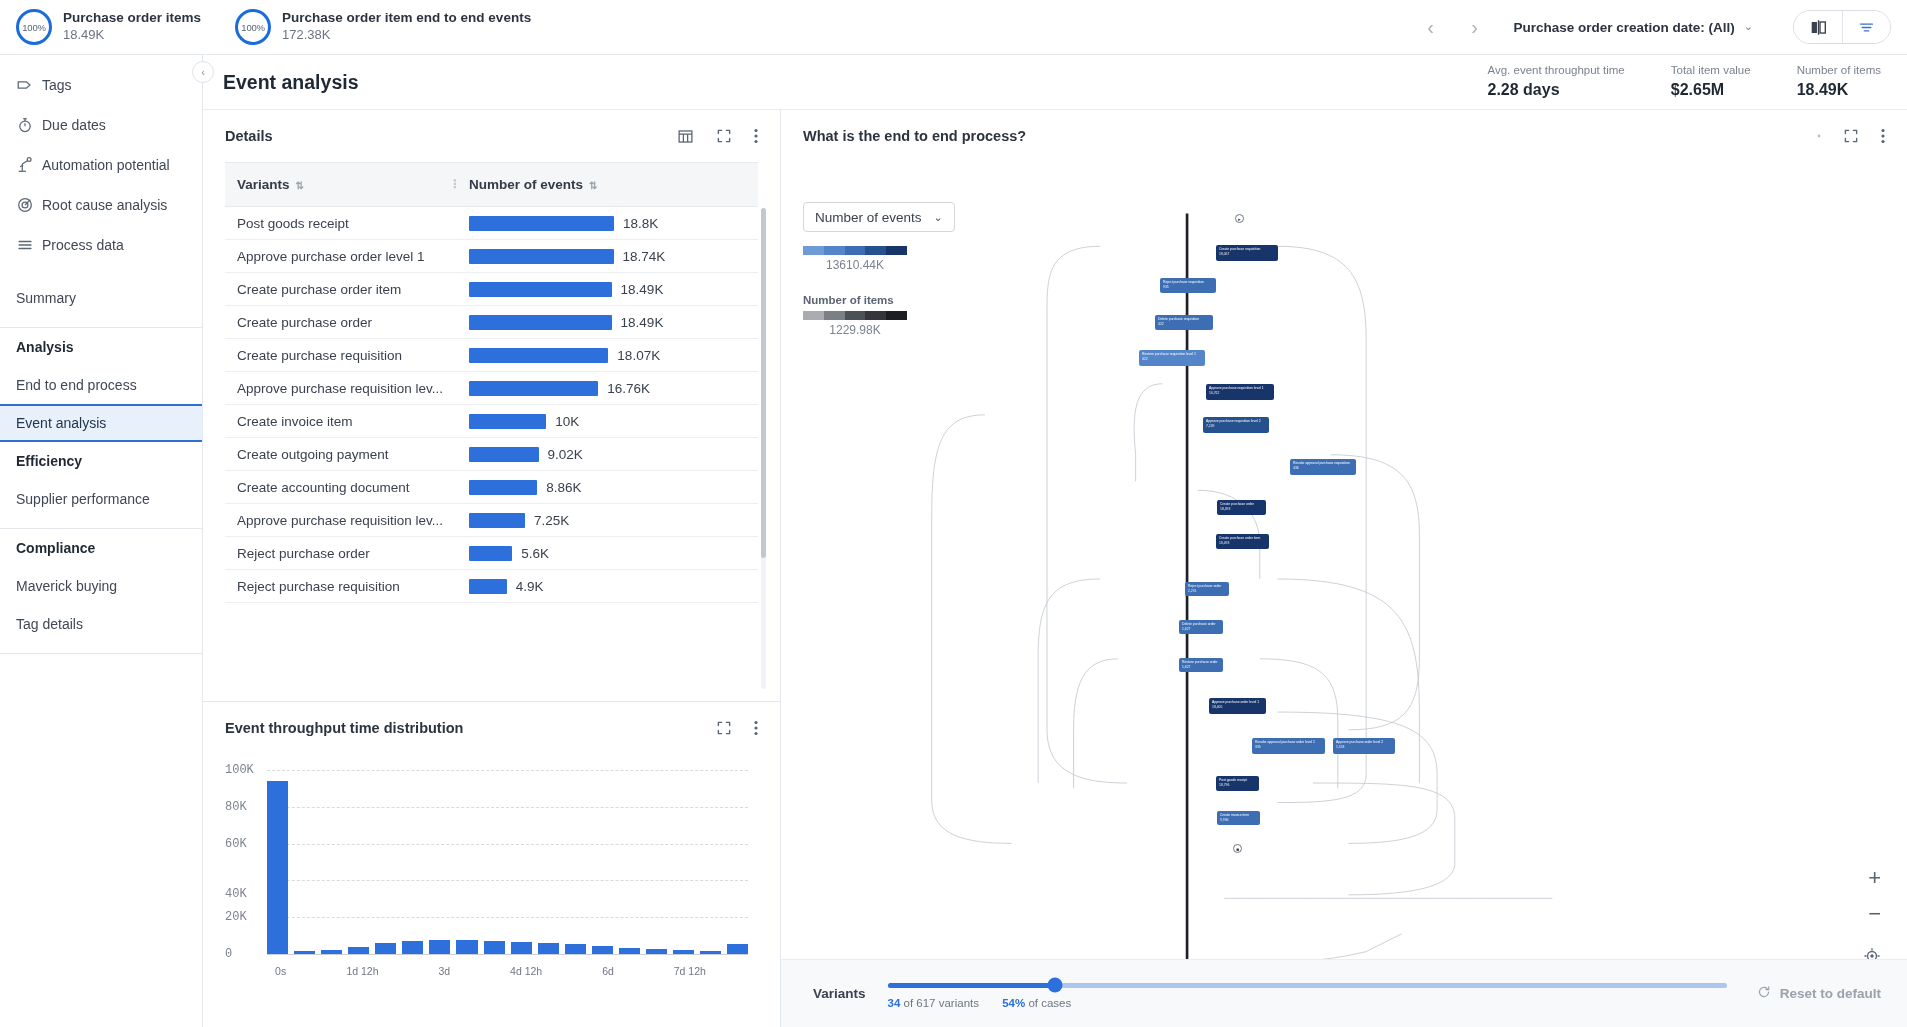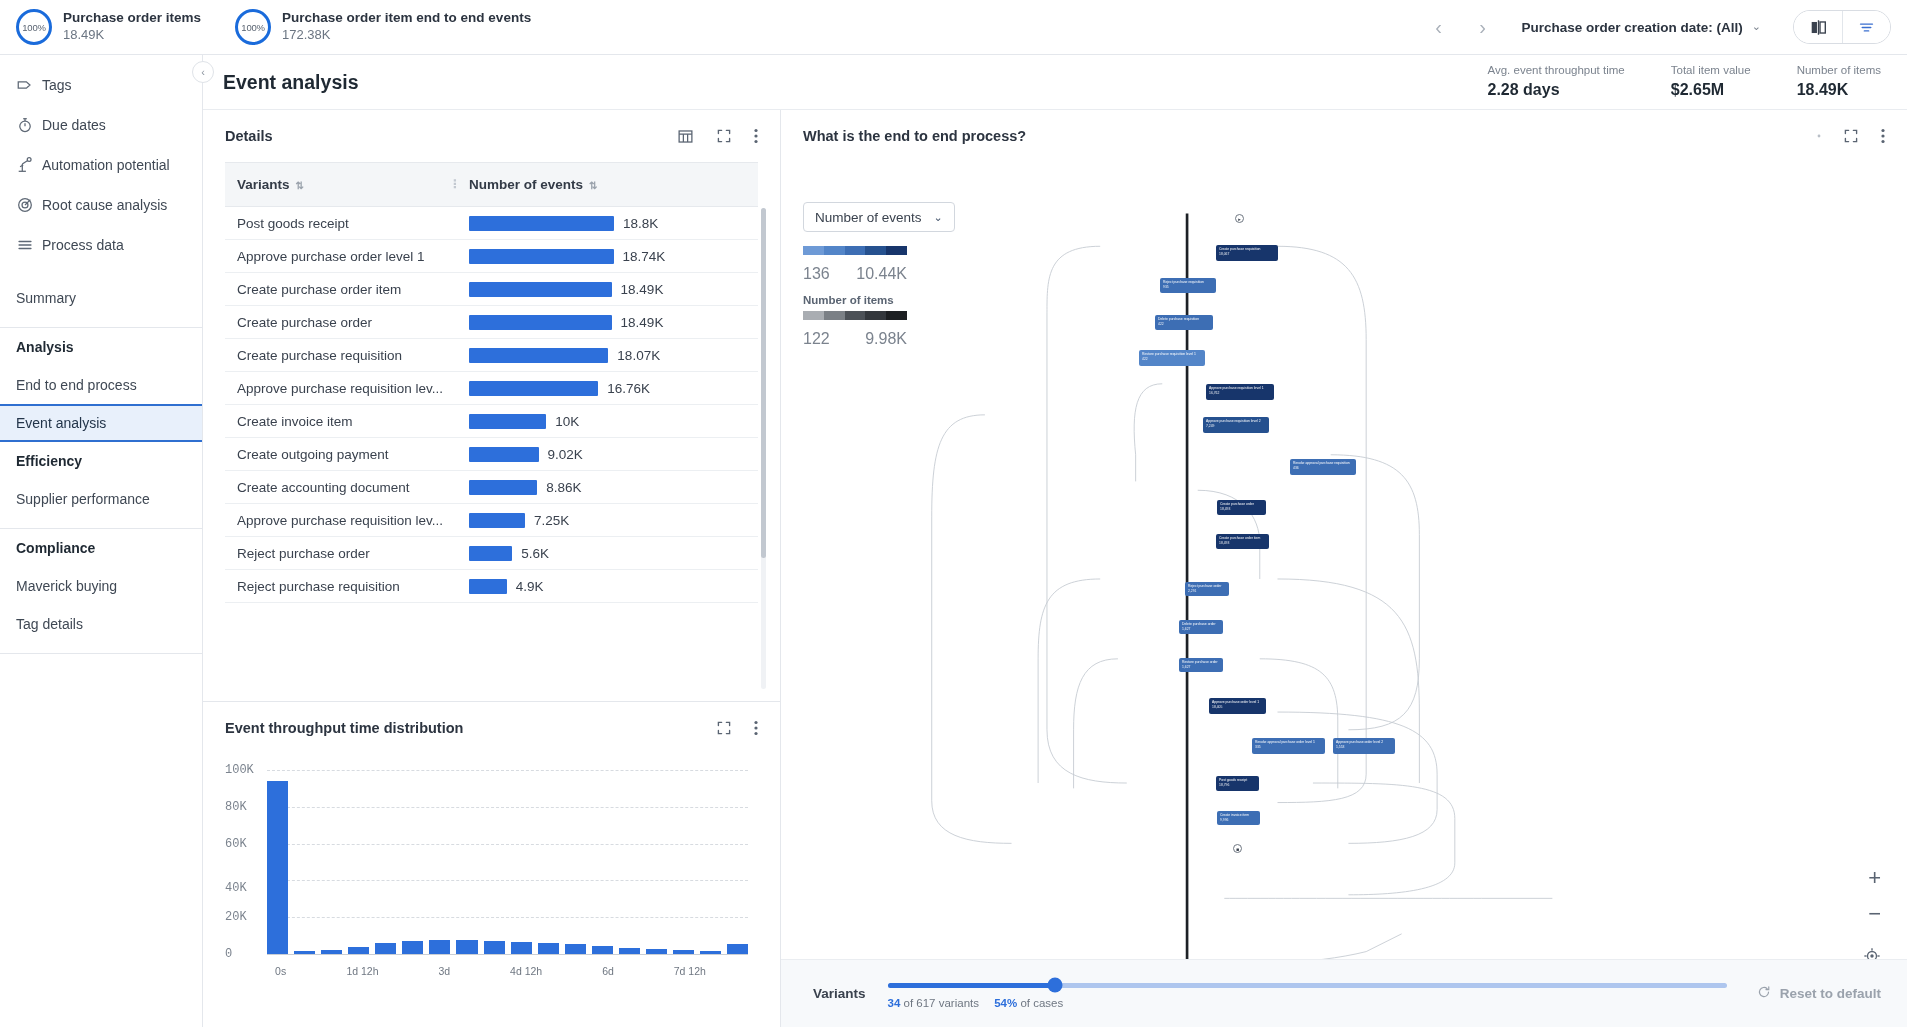--- a/index.html
+++ b/index.html
@@ -32,21 +32,21 @@
   }
   .kpi-txt { margin-left: 11px; line-height: 1.25; }
   .kpi-title { font-size: 13.5px; font-weight: 700; color: #2c3440; }
   .kpi-val { font-size: 13px; color: #6b7582; }
 
   .topbar-spacer { flex: 1 1 auto; }
   .nav-arrows { display: flex; align-items: center; gap: 26px; margin-right: 30px; }
   .arrow { color: #aab1ba; font-size: 20px; cursor: pointer; line-height: 1;
            width: 18px; text-align: center; }
   .filter-pill { display: flex; font-size: 13.5px; font-weight: 700;
-                 color: #2c3440; cursor: pointer; margin-right: 32px; }
+                 color: #2c3440; cursor: pointer; margin-right: 40px; }
   .filter-pill .chev { margin-left: 9px; color: #7b838e; font-size: 11px; font-weight: 400; }
   .icon-group {
     display: flex; align-items: stretch; height: 34px;
     border: 1px solid #d9dde3; border-radius: 17px; overflow: hidden;
   }
   .icon-group .ibtn {
     width: 48px; display: flex; align-items: center; justify-content: center;
     cursor: pointer; background: #fff;
   }
   .icon-group .ibtn + .ibtn { border-left: 1px solid #e2e6eb; }
@@ -175,22 +175,22 @@
     height: 30px; padding: 0 11px;
     border: 1px solid #d2d7de; border-radius: 4px;
     background: #fff; font-size: 13.5px; color: #3a424e; cursor: pointer;
   }
   .legend { position: absolute; left: 22px; }
   .legend.l1 { top: 84px; }
   .legend.l2 { top: 132px; }
   .legend-title { font-size: 11.5px; font-weight: 700; color: #5a6472; margin-bottom: 5px; }
   .swatches { display: flex; width: 104px; }
   .swatches span { height: 9px; flex: 1 1 0; }
-  .legend-scale { display: flex; justify-content: space-between; width: 104px;
-                  font-size: 16px; color: #7b838e; margin-top: 10px; }
+  .legend-scale { display: flex; justify-content: center; width: 104px;
+                  font-size: 12px; color: #7b838e; margin-top: 3px; }
 
   
   .zoomctl { position: absolute; right: 26px; display: flex; align-items: center;
              justify-content: center; color: #5a6472; cursor: pointer; }
   .zoomctl.plus  { bottom: 136px; font-size: 22px; }
   .zoomctl.minus { bottom: 100px; font-size: 22px; }
   .zoomctl.focus { bottom: 62px; }
 
   
   .variants {
@@ -199,21 +199,21 @@
     display: flex; align-items: center; padding: 0 26px 0 32px;
   }
   .variants-label { font-size: 13.5px; font-weight: 700; color: #3a424e; margin-right: 22px; }
   .slider-block { flex: 1 1 auto; position: relative; padding-top: 4px; }
   .track { position: relative; height: 5px; border-radius: 3px; background: #aec6ee; }
   .track-fill { position: absolute; left: 0; top: 0; bottom: 0; background: #2d6fdb; border-radius: 3px; }
   .knob { position: absolute; top: 50%; width: 15px; height: 15px; border-radius: 50%;
           background: #2d6fdb; transform: translate(-50%, -50%); cursor: pointer; }
   .slider-caption { margin-top: 9px; font-size: 11.5px; color: #6f7782; }
   .slider-caption b { color: #2d6fdb; font-weight: 700; }
-  .slider-caption .g { margin-left: 12px; }
+  .slider-caption .g { margin-left: 20px; }
   .reset-btn { display: flex; align-items: center; gap: 9px; margin-left: 30px;
                font-size: 13.5px; font-weight: 700; color: #9aa2ac; cursor: pointer; }
 
   
   .pmap { position: absolute; inset: 0; }
   .pnode {
     position: absolute; color: #fff; border-radius: 2px;
     font-size: 3.4px; line-height: 1.5; padding: 2px 3px; overflow: hidden;
     font-family: "Liberation Sans", sans-serif;
   }
@@ -559,21 +559,21 @@
                   </svg>
                 </div>
               </div>
             </div>
             <div class="chart-area">
               <div class="chart-inner" id="chart-inner">
                   <div class="ylab" style="top: 192px;">0</div>
                   <div class="axisline" style="top: 192px;"></div>
                   <div class="ylab" style="top: 155.2px;">20K</div>
                   <div class="gridline" style="top: 155.2px;"></div>
-                  <div class="ylab" style="top: 126px;">40K</div>
+                  <div class="ylab" style="top: 132px;">40K</div>
                   <div class="gridline" style="top: 118.4px;"></div>
                   <div class="ylab" style="top: 81.6px;">60K</div>
                   <div class="gridline" style="top: 81.6px;"></div>
                   <div class="ylab" style="top: 44.8px;">80K</div>
                   <div class="gridline" style="top: 44.8px;"></div>
                   <div class="ylab" style="top: 8px;">100K</div>
                   <div class="gridline" style="top: 8px;"></div>
                   <div class="bars" style="bottom: 4px; top: 8px;">
                     <div class="dbar" title="0s: 94000" style="height: 172.96px;"></div>
                     <div class="dbar" title="12h: 1600" style="height: 2.944px;"></div>

